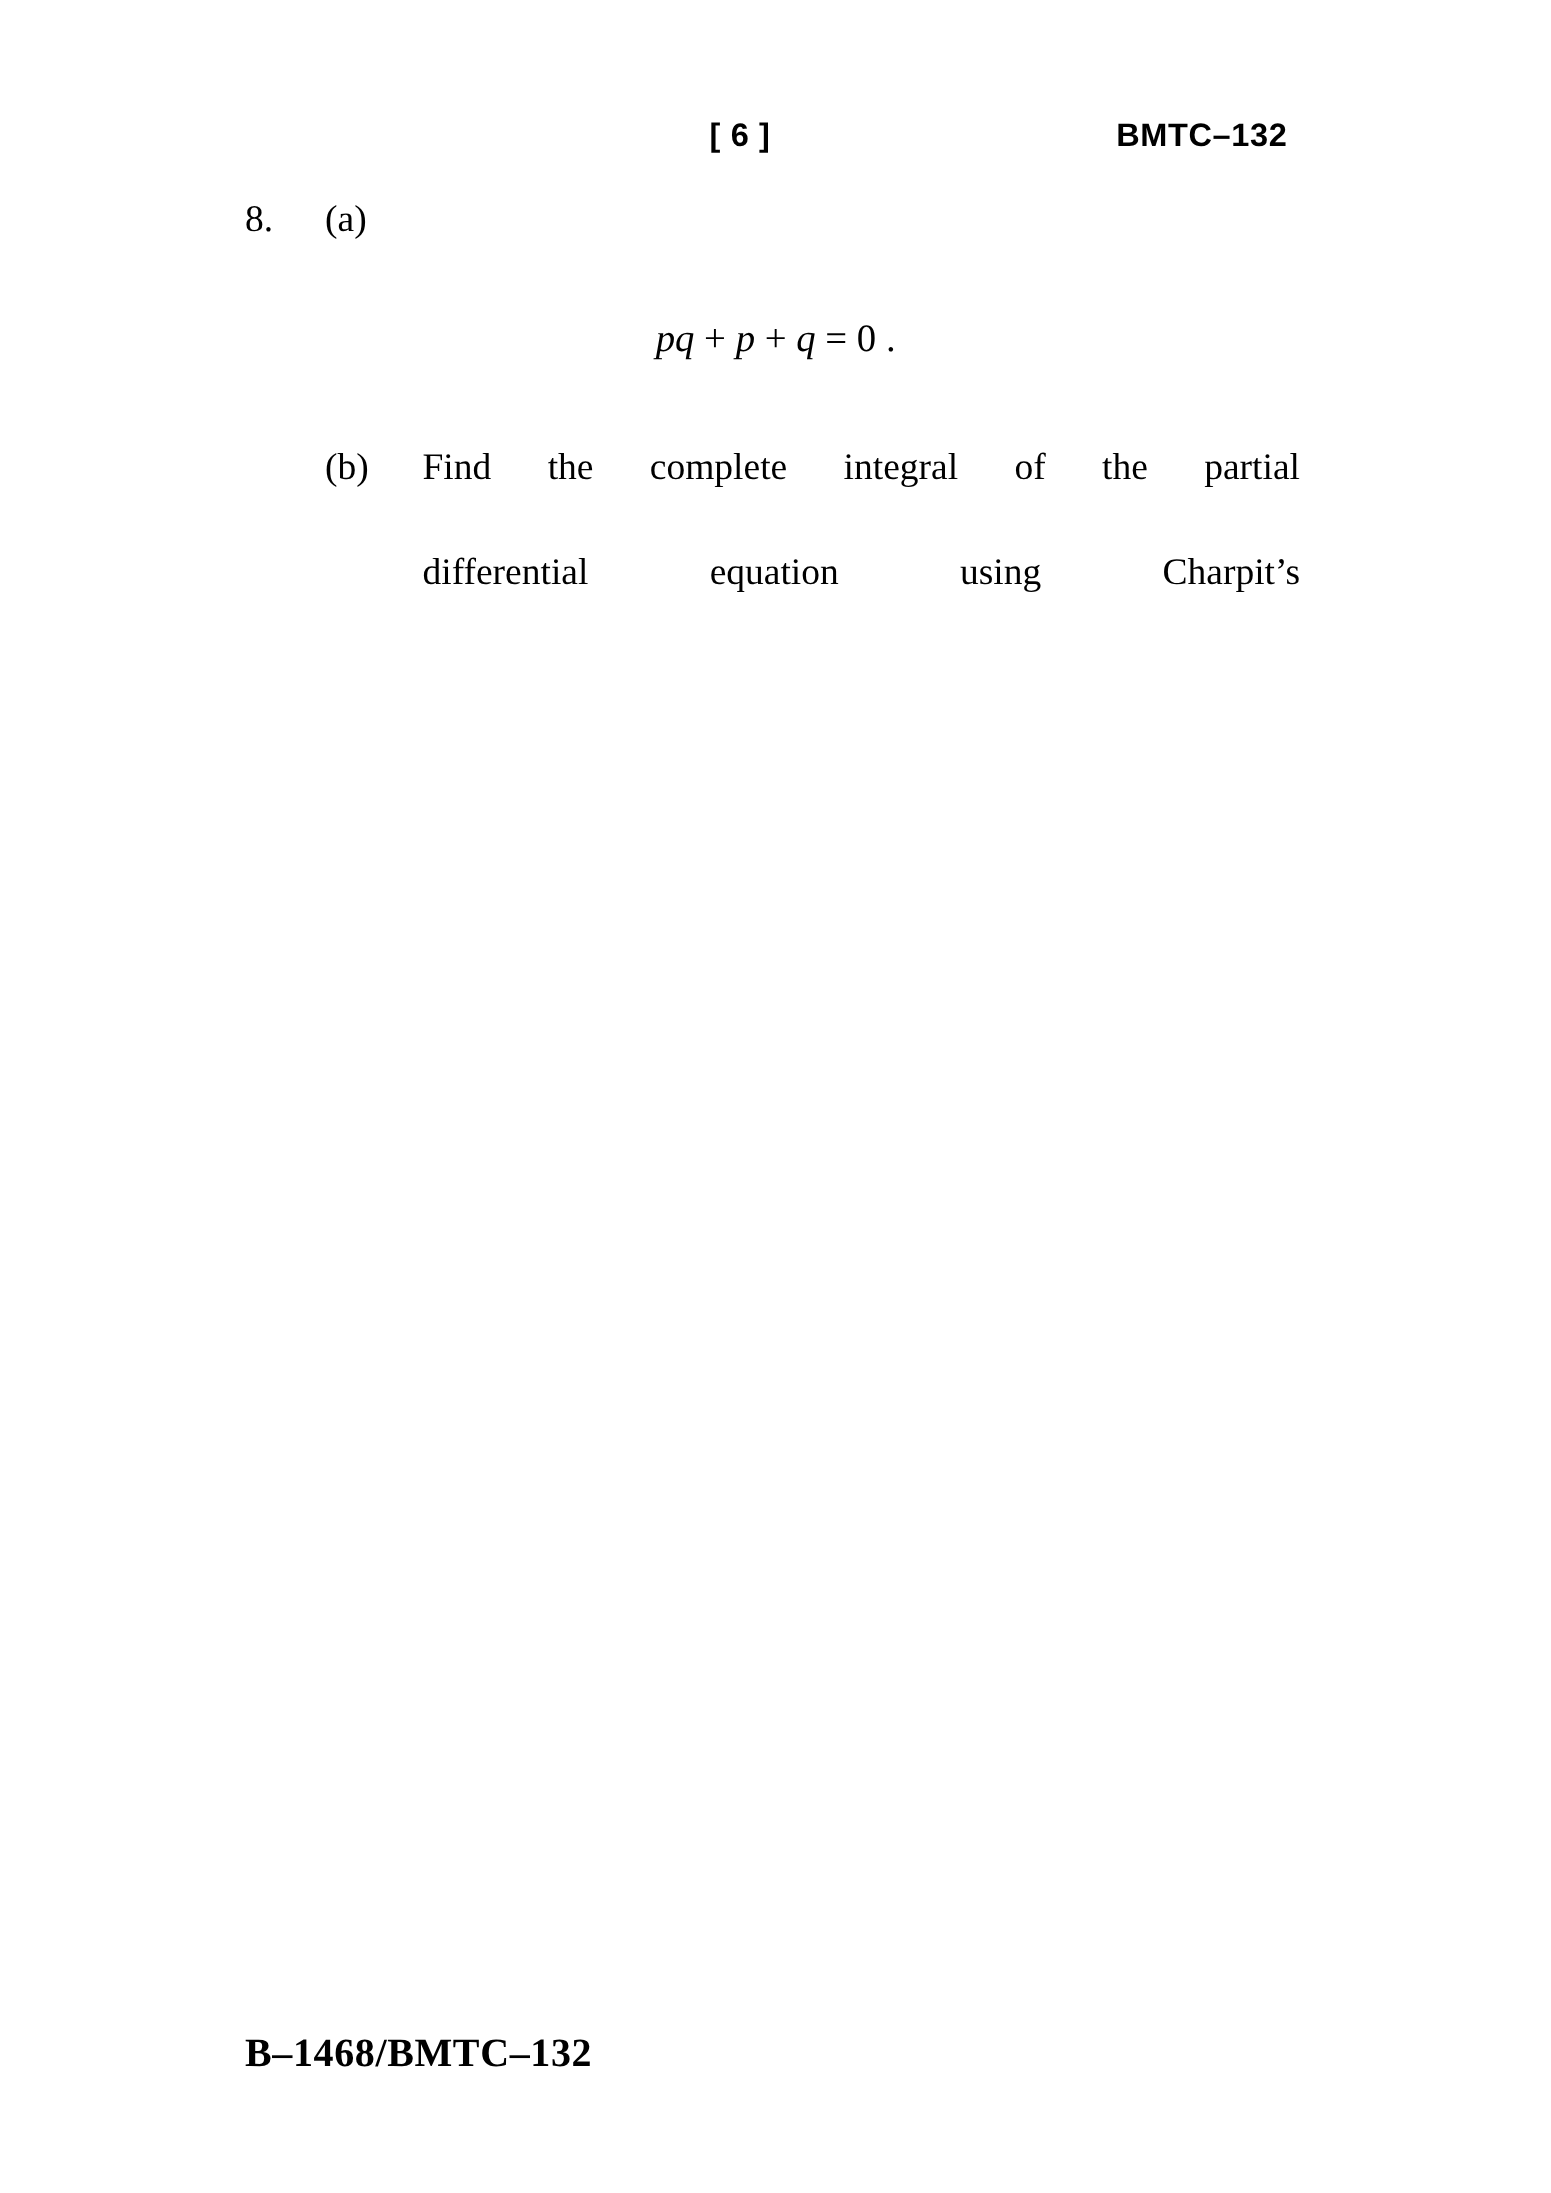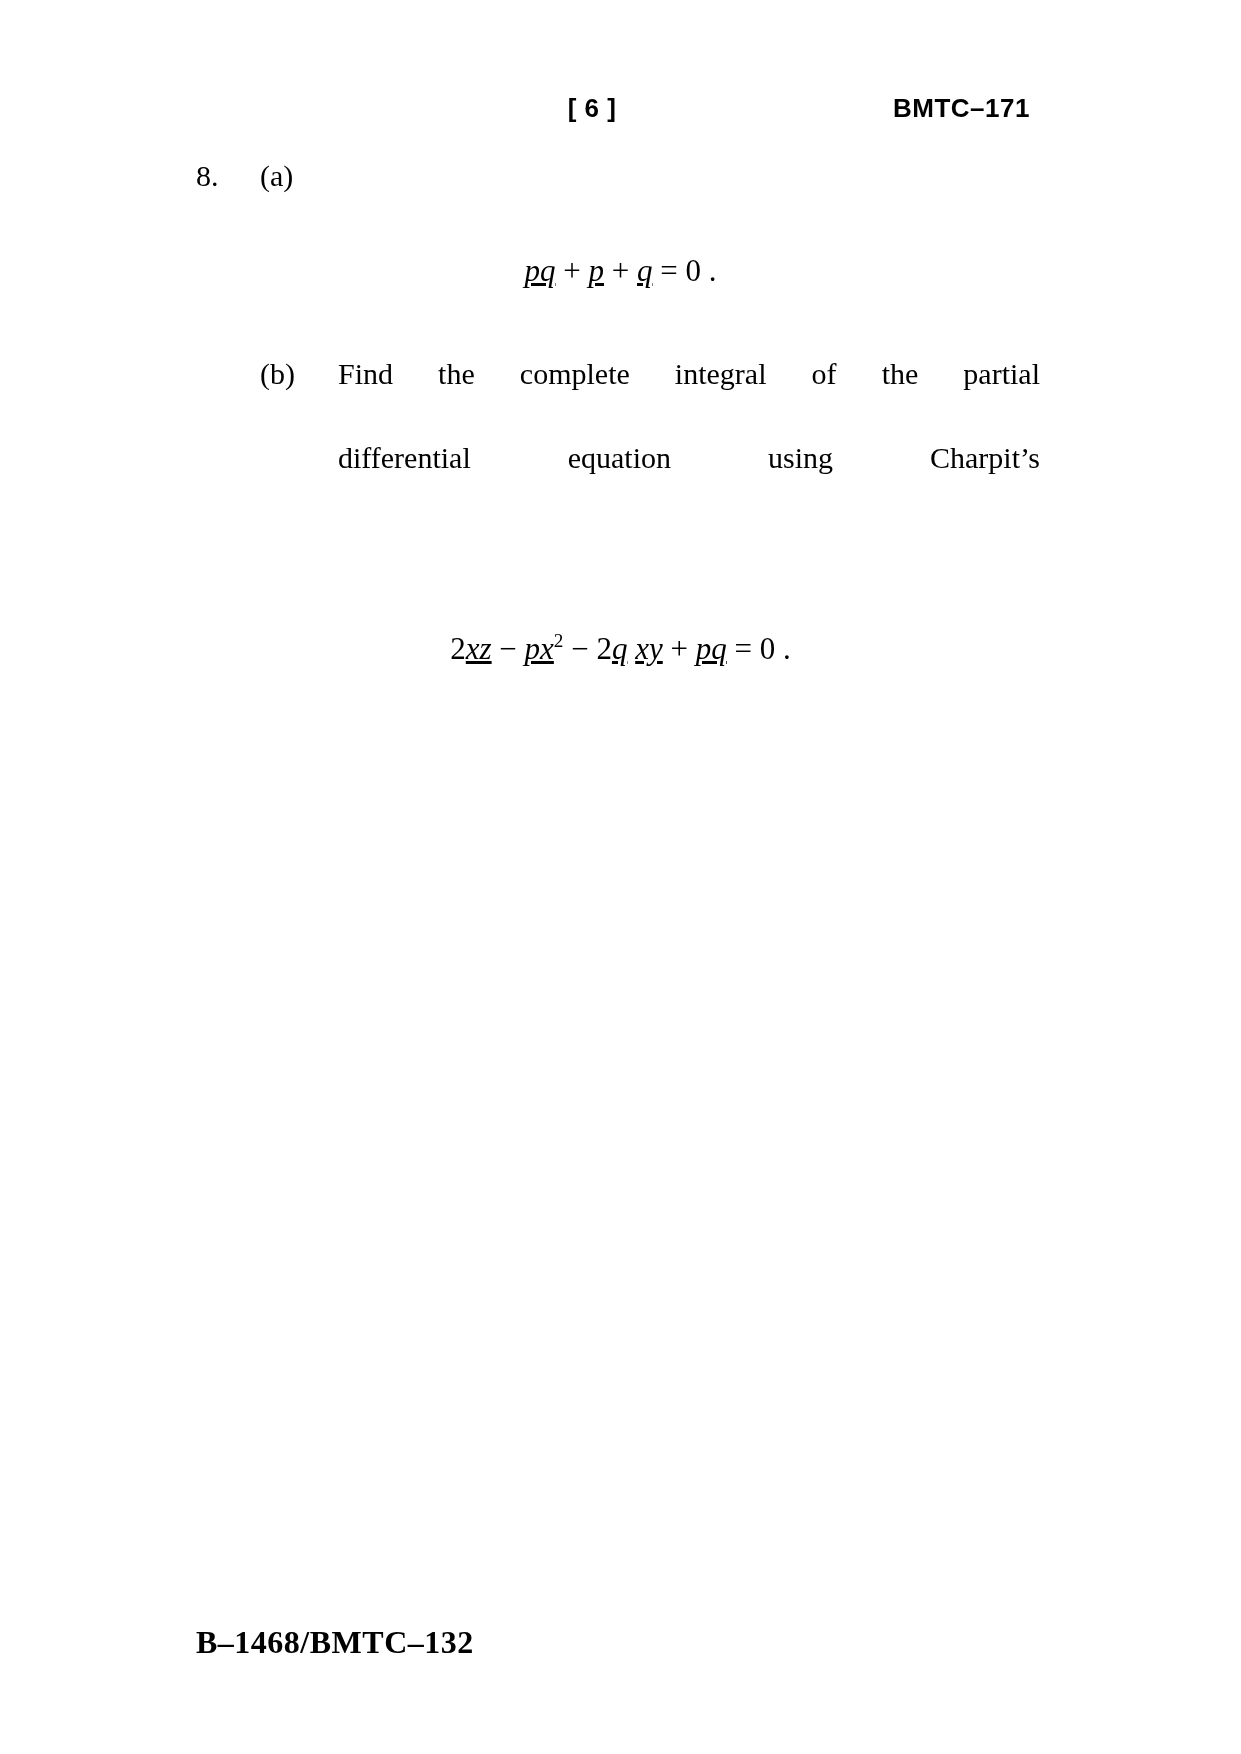--- a/index.html
+++ b/index.html
@@ -41,21 +41,21 @@
   .equation {
     position: absolute;
     left: 0;
     width: 1241px;
     text-align: center;
     font-size: 31px;
     line-height: 1.2;
   }
   .eq-a { top: 252px; }
   .eq-b { top: 630px; }
-  .m-it { font-style: italic; text-decoration: underline; }
+  .m-it { font-style: italic; }
   .m-rm { font-style: normal; }
   .m-sup { font-size: 0.62em; font-style: normal; position: relative; top: -0.65em; }
 
   .b-label {
     position: absolute;
     top: 356px;
     left: 260px;
     font-size: 30px;
     line-height: 1.2;
   }
@@ -80,33 +80,32 @@
     letter-spacing: 0.5px;
   }
 </style>
 </head>
 <body>
 
 <div class="page">
 
   <div class="hdr hdr-page">[ 6 ]</div>
 
-  <div class="hdr hdr-code">BMTC–171</div>
+  <div class="hdr hdr-code">BMTC–132</div>
 
   <div class="row-a">
     <span class="qnum">8.</span>
     <span class="plabel">(a)</span>
   </div>
 
   <div class="equation eq-a"><span class="m-it">pq</span><span class="m-rm"> + </span><span class="m-it">p</span><span class="m-rm"> + </span><span class="m-it">q</span><span class="m-rm"> = 0 .</span></div>
 
   <div class="b-label">(b)</div>
 
   <div class="bline b-line1">Find the complete integral of the partial</div>
 
   <div class="bline b-line2">differential equation using Charpit’s</div>
 
 
-  <div class="equation eq-b"><span class="m-rm">2</span><span class="m-it">xz</span><span class="m-rm"> − </span><span class="m-it">px</span><span class="m-sup">2</span><span class="m-rm"> − 2</span><span class="m-it">q</span><span class="m-rm"> </span><span class="m-it">xy</span><span class="m-rm"> + </span><span class="m-it">pq</span><span class="m-rm"> = 0 .</span></div>
 
   <div class="footer-code">B–1468/BMTC–132</div>
 
 </div>
 
 </body></html>

